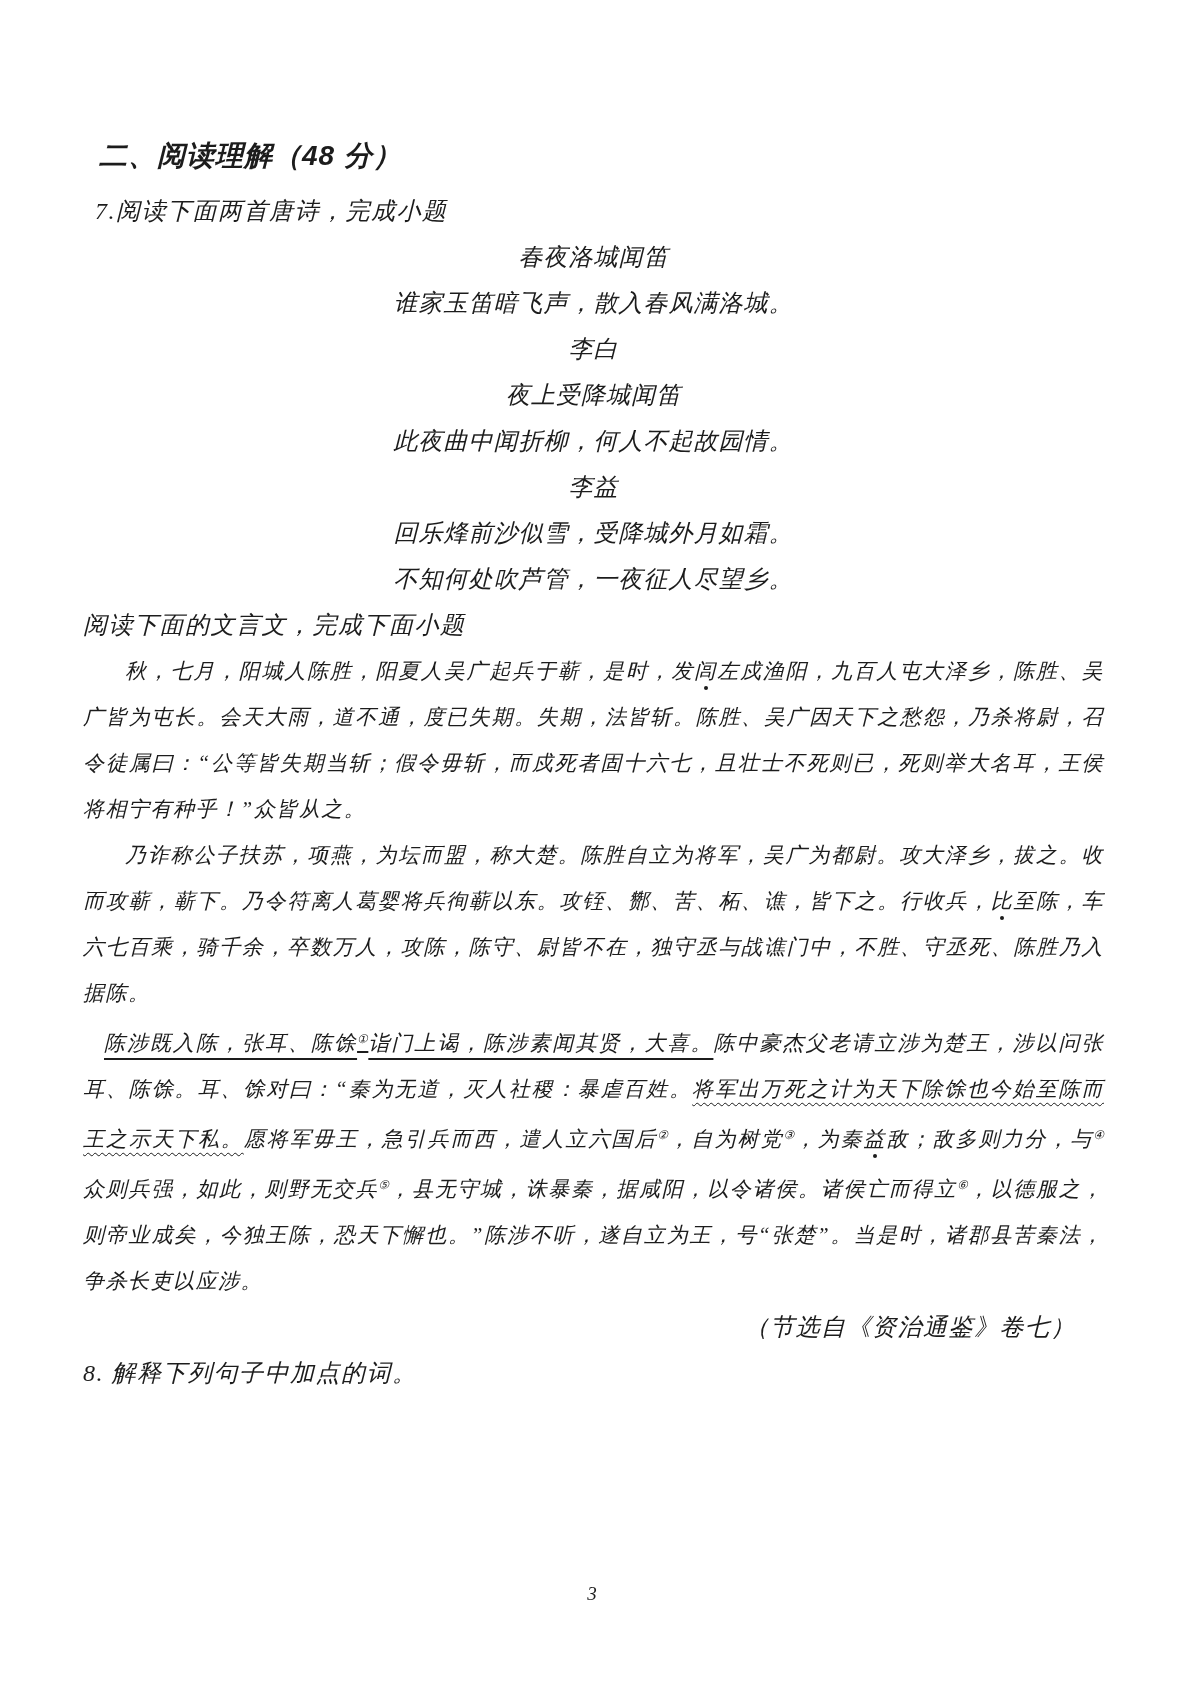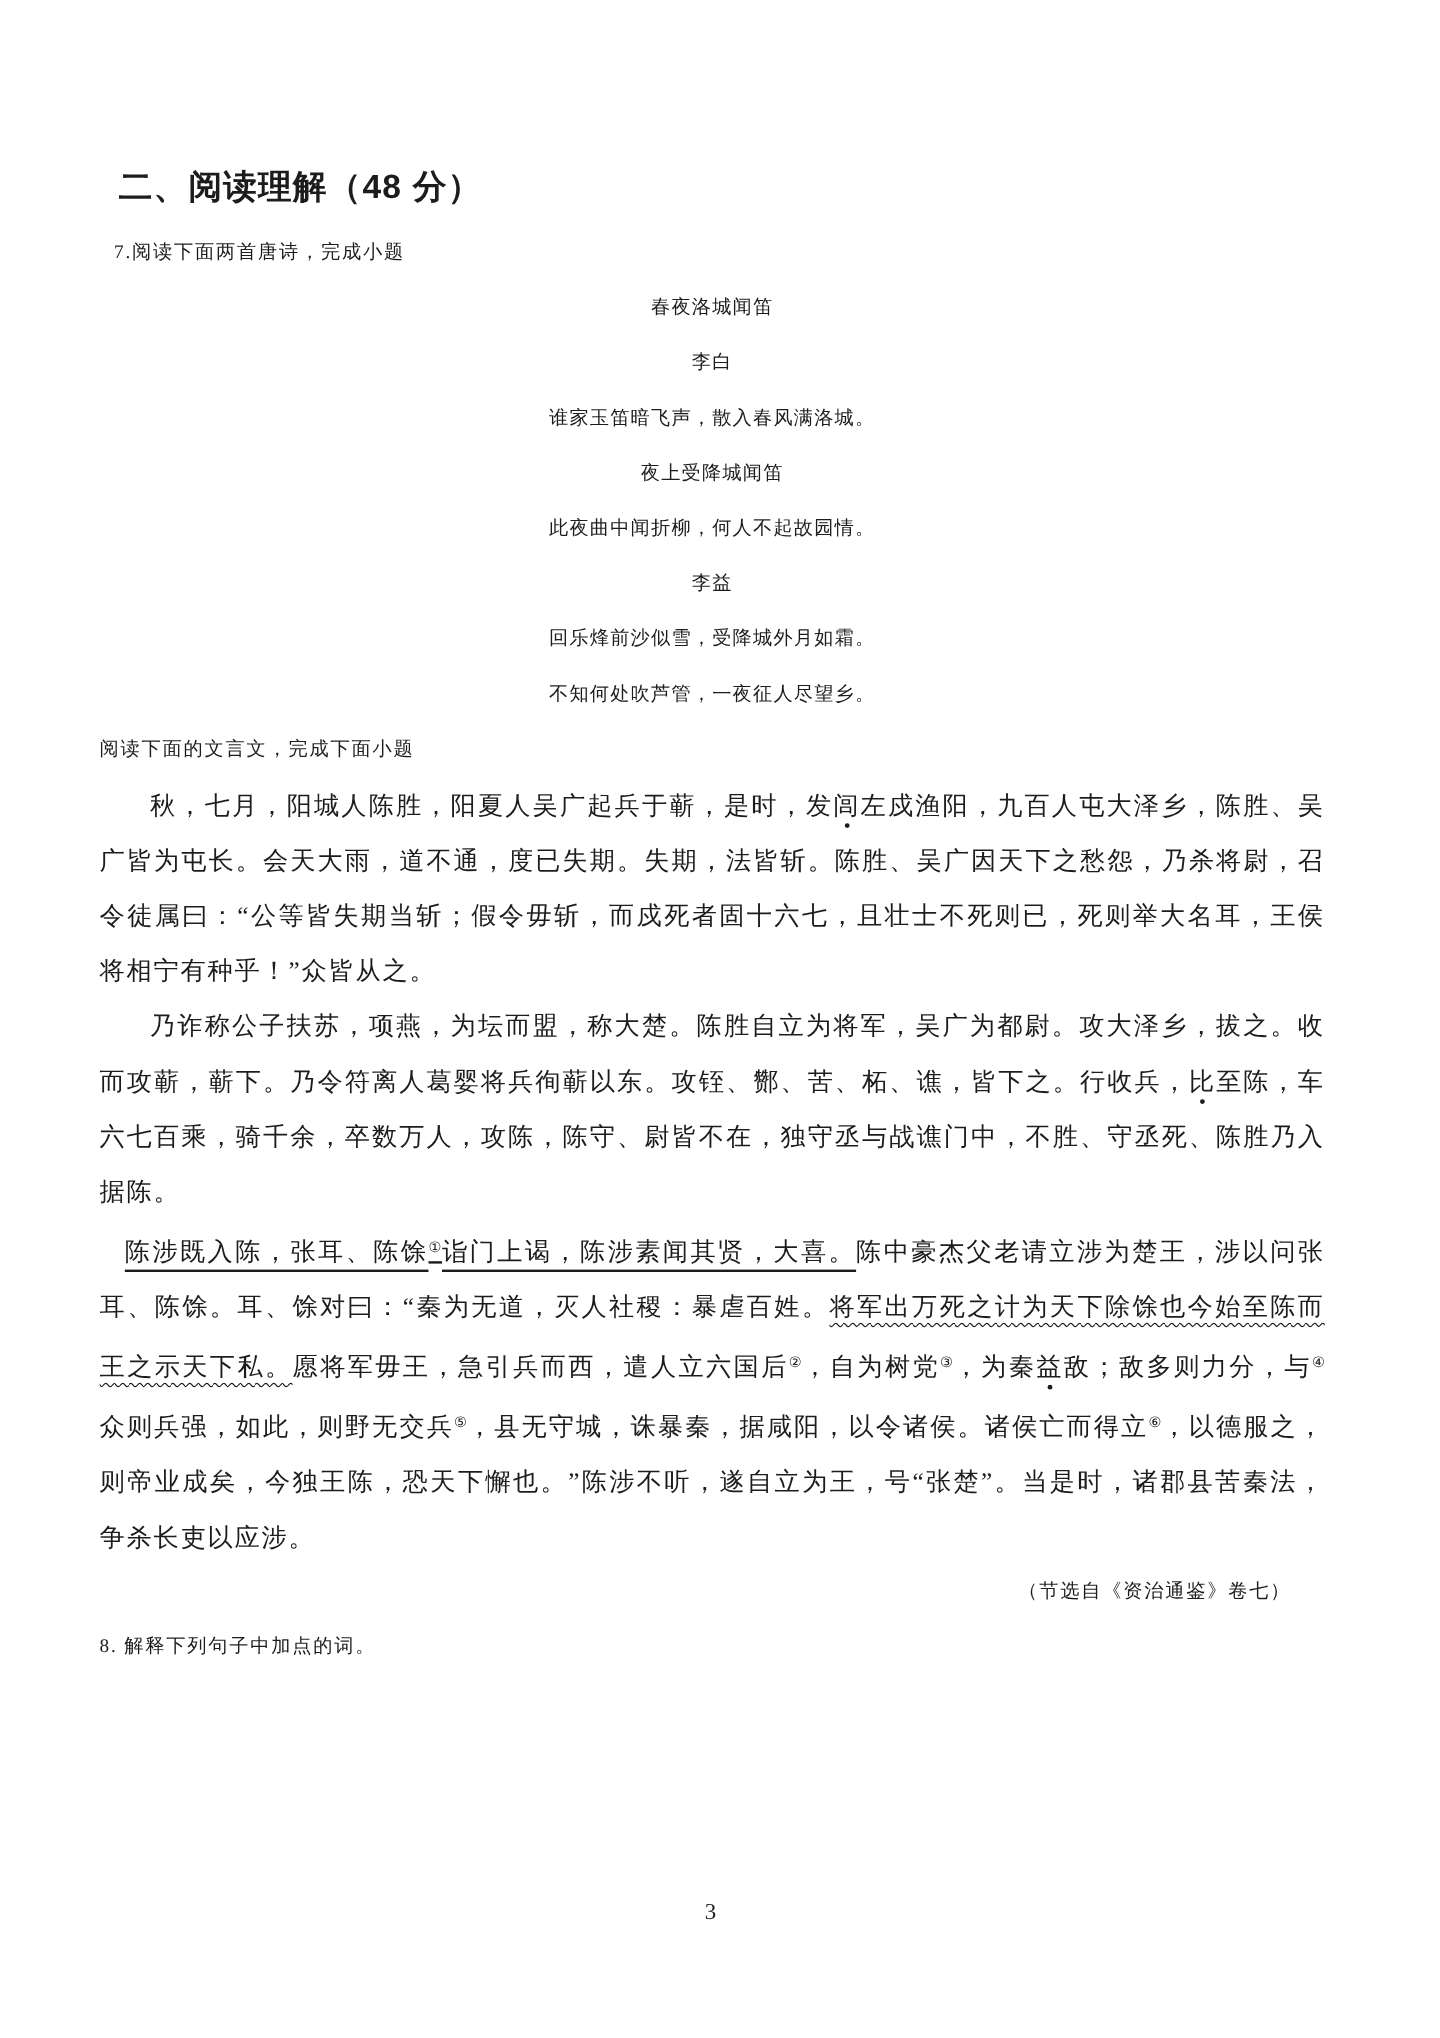--- a/index.html
+++ b/index.html
@@ -4,37 +4,38 @@
 <style>
   html,body{margin:0;padding:0;background:#ffffff;}
   .page{
     position:relative;
     width:1184px;
     height:1698px;
     background:#ffffff;
     color:#1c1c1c;
     font-family:"Liberation Serif", serif;
     overflow:hidden;
+    font-style:italic;
   }
   .content{
     position:absolute;
     left:83px;
     right:80px;
     top:132px;
   }
   .heading{
     font-family:"Liberation Sans", sans-serif;
     font-weight:bold;
     font-size:28px;
     line-height:48px;
     margin:0 0 8px 16px;
     letter-spacing:1px;
   }
   .line{
-    font-size:16px;
+    font-size:24px;
     line-height:46px;
     letter-spacing:1.5px;
   }
   .q7-prompt{margin-left:12px;}
   .poem-line{text-align:center;letter-spacing:1px;}
   .task-line,.intro-line{text-align:justify;}
   .para{
     margin:0;
     font-size:21px;
     line-height:46px;
@@ -84,22 +85,22 @@
 <body>
 
 <div class="page">
   <div class="content">
 
     <h2 class="heading">二、阅读理解（48 分）</h2>
 
     <div class="line q7-prompt">7.阅读下面两首唐诗，完成小题</div>
 
     <div class="line poem-line">春夜洛城闻笛</div>
+    <div class="line poem-line">谁家玉笛暗飞声，散入春风满洛城。</div>
     <div class="line poem-line">李白</div>
-    <div class="line poem-line">谁家玉笛暗飞声，散入春风满洛城。</div>
     <div class="line poem-line">夜上受降城闻笛</div>
     <div class="line poem-line">此夜曲中闻折柳，何人不起故园情。</div>
     <div class="line poem-line">李益</div>
     <div class="line poem-line">回乐烽前沙似雪，受降城外月如霜。</div>
     <div class="line poem-line">不知何处吹芦管，一夜征人尽望乡。</div>
 
 
     <div class="line intro-line">阅读下面的文言文，完成下面小题</div>
 
     <div>

